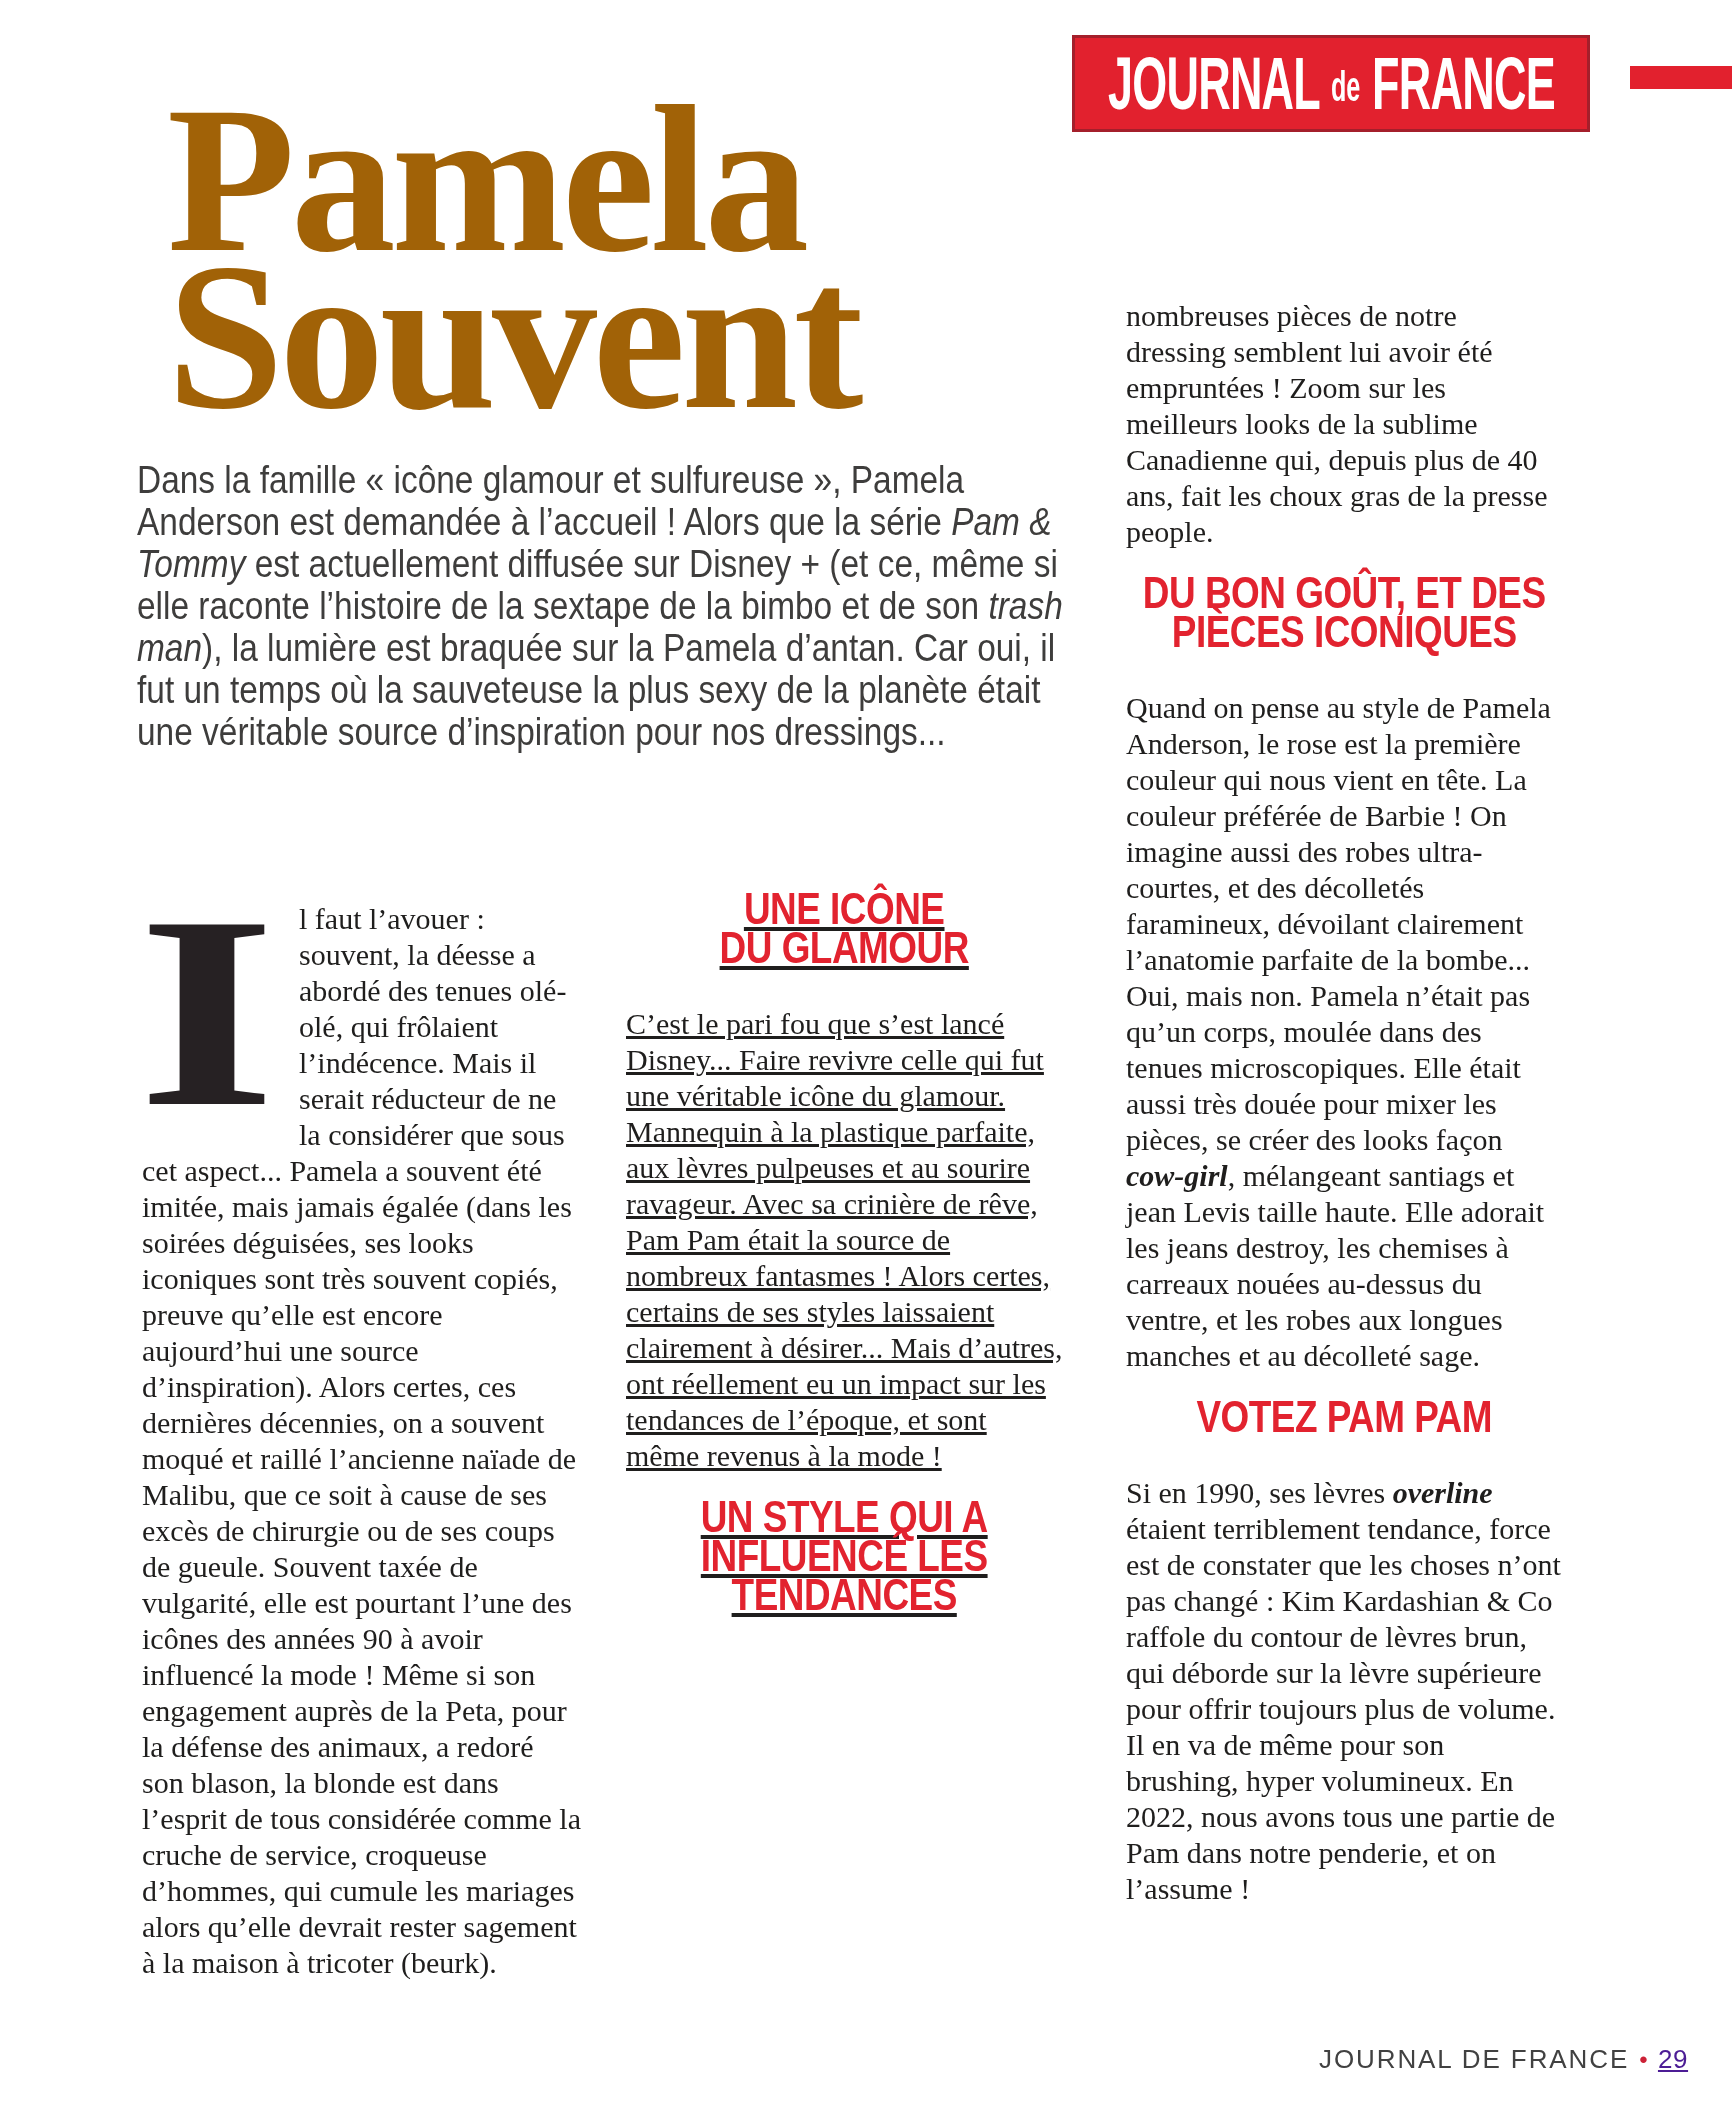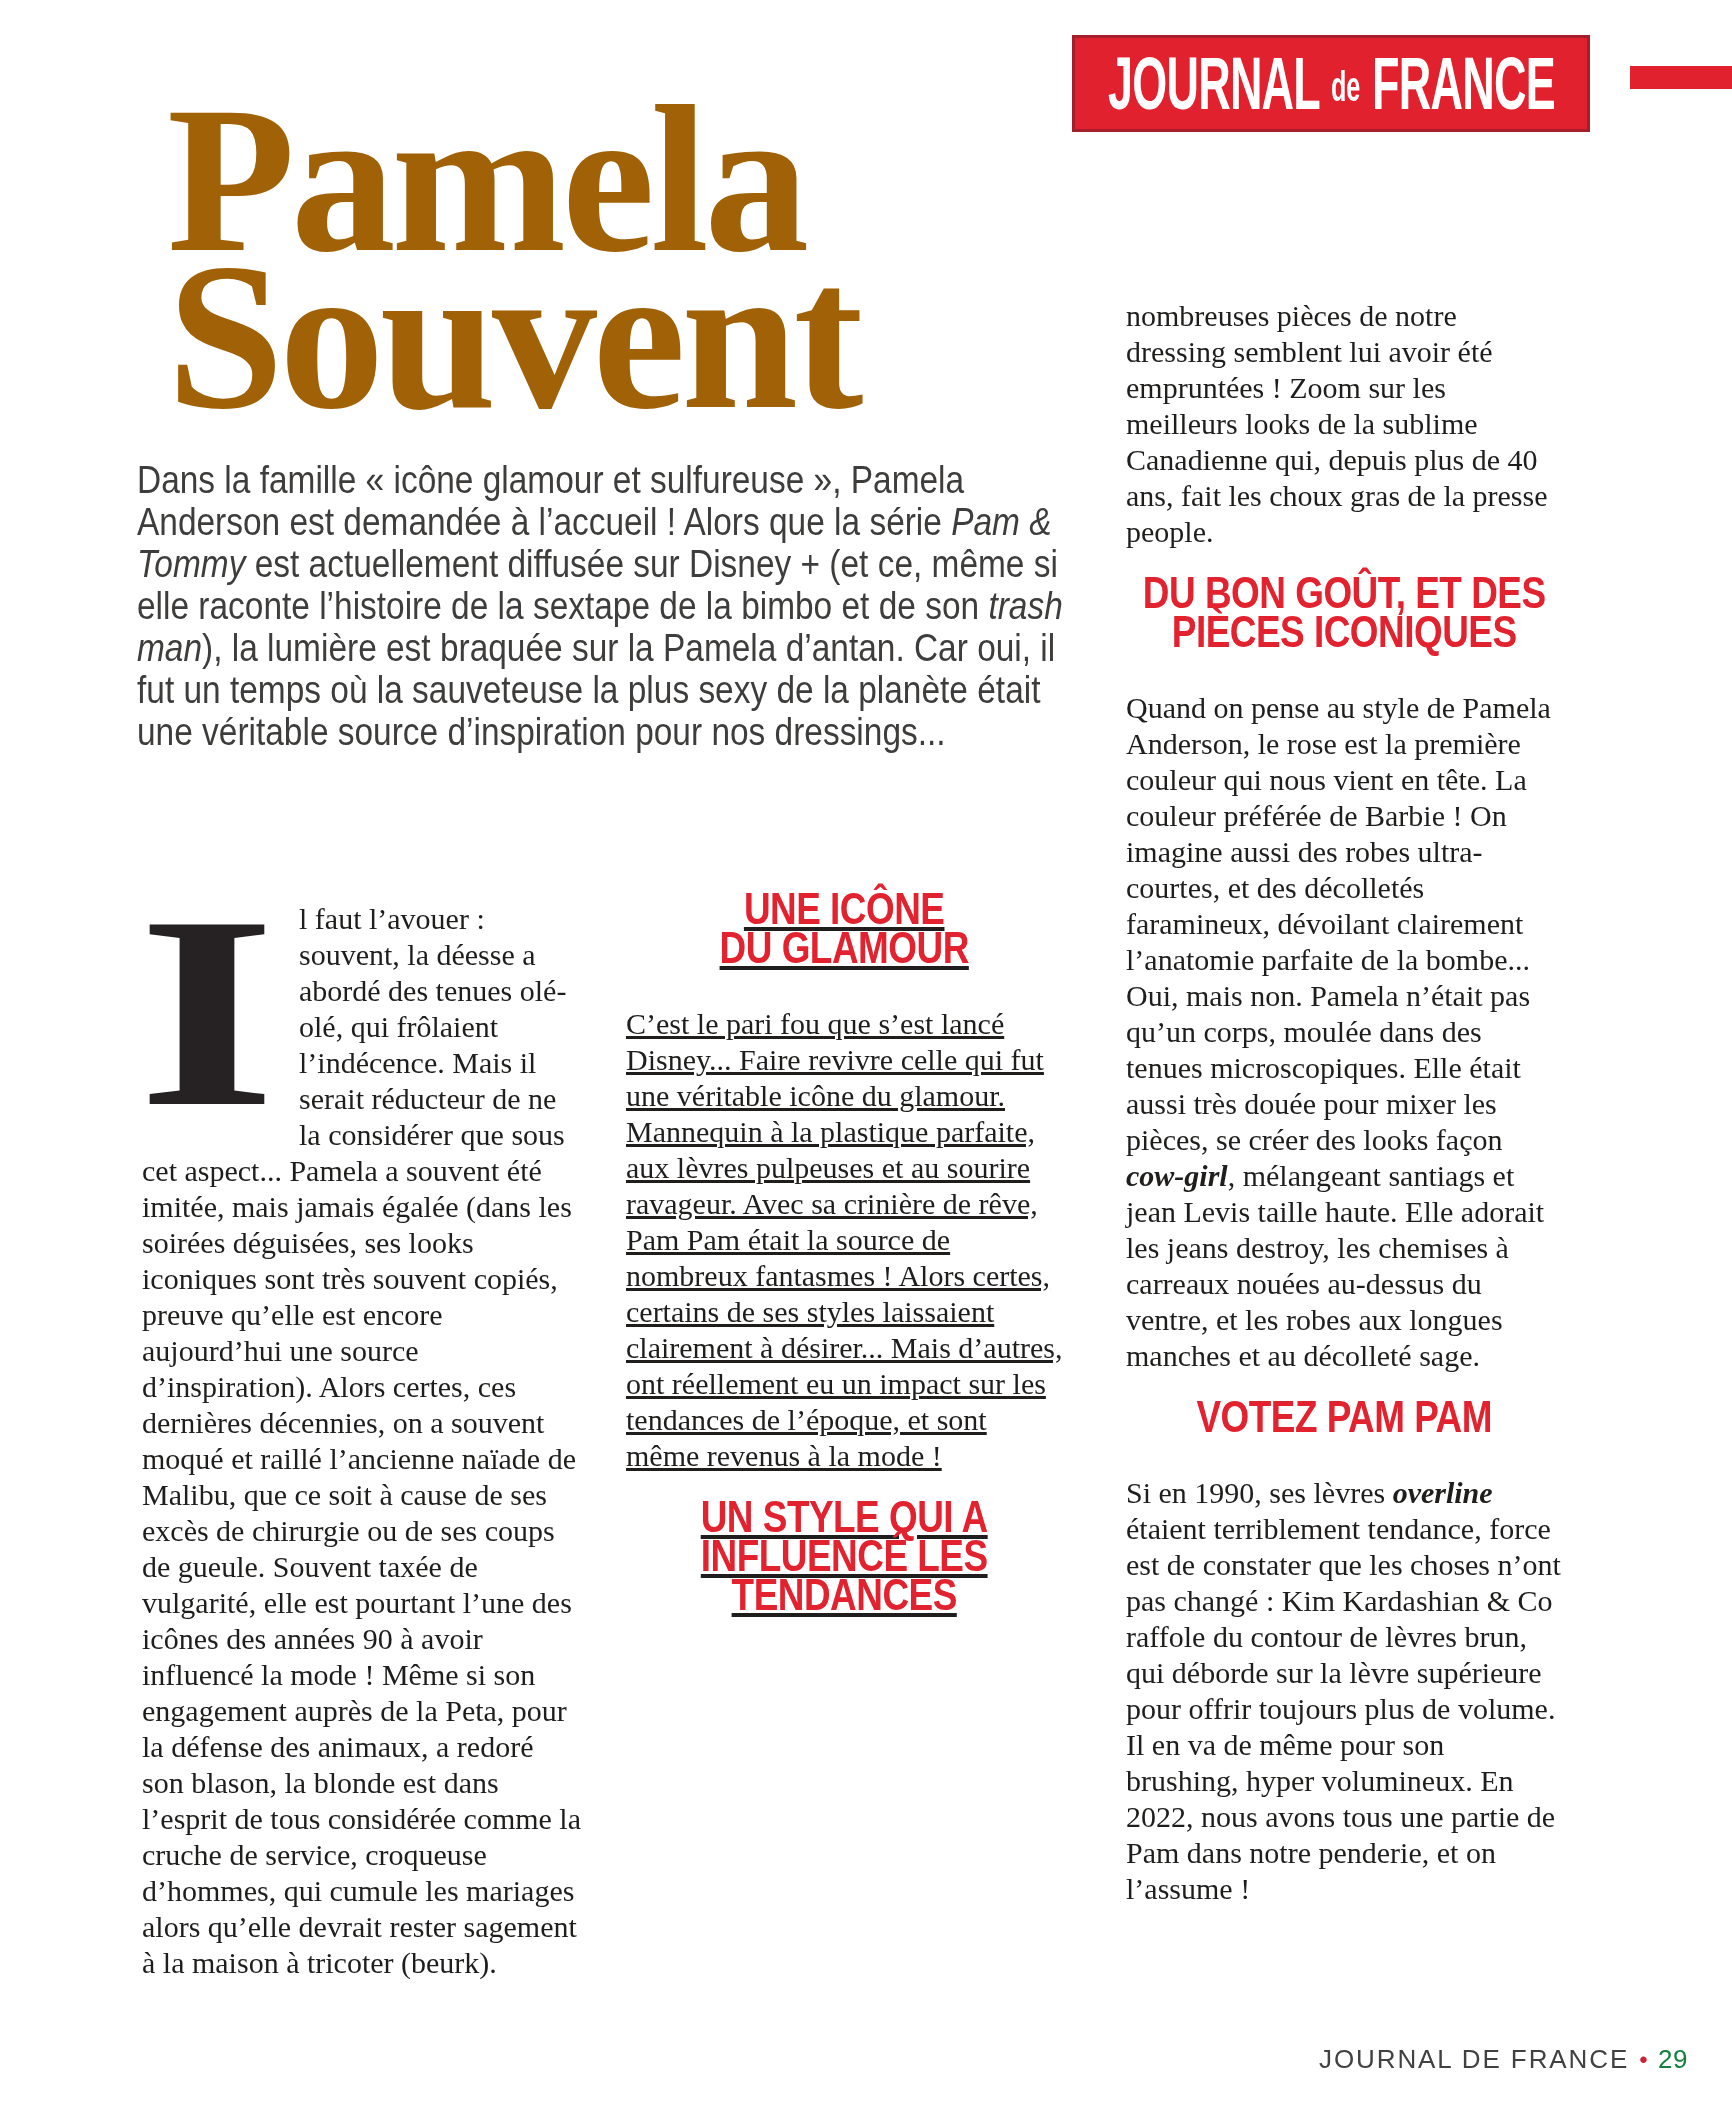--- a/index.html
+++ b/index.html
@@ -128,21 +128,21 @@
     display: flex;
     align-items: center;
     gap: 10.2px;
     font-family: "Liberation Sans", sans-serif;
     font-size: 26px;
     letter-spacing: 1.9px;
     color: #414141;
     white-space: nowrap;
   }
   .footer .bullet { color: #cc2136; font-size: 24px; letter-spacing: 0; }
-  .footer .pagenum { color: #15803d; letter-spacing: 0.6px; }
+  .footer .pagenum { color: #4c1d95; letter-spacing: 0.6px; text-decoration: underline; }
 </style>
 </head>
 <body>
 
 <div class="page">
 
   <div class="logo-box">
     <div class="logo-inner">
       <span>JOURNAL</span>
       <span class="logo-de">de</span>

